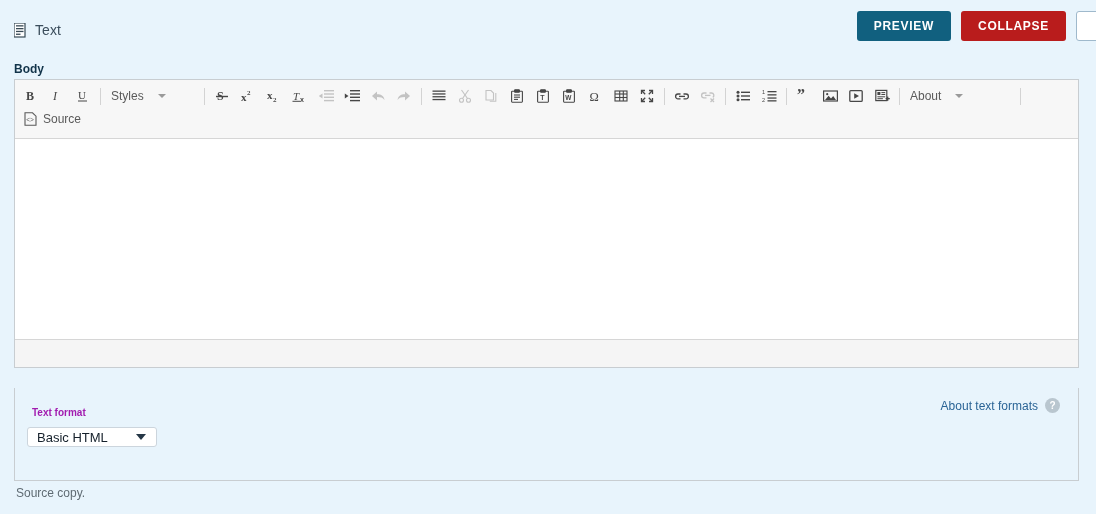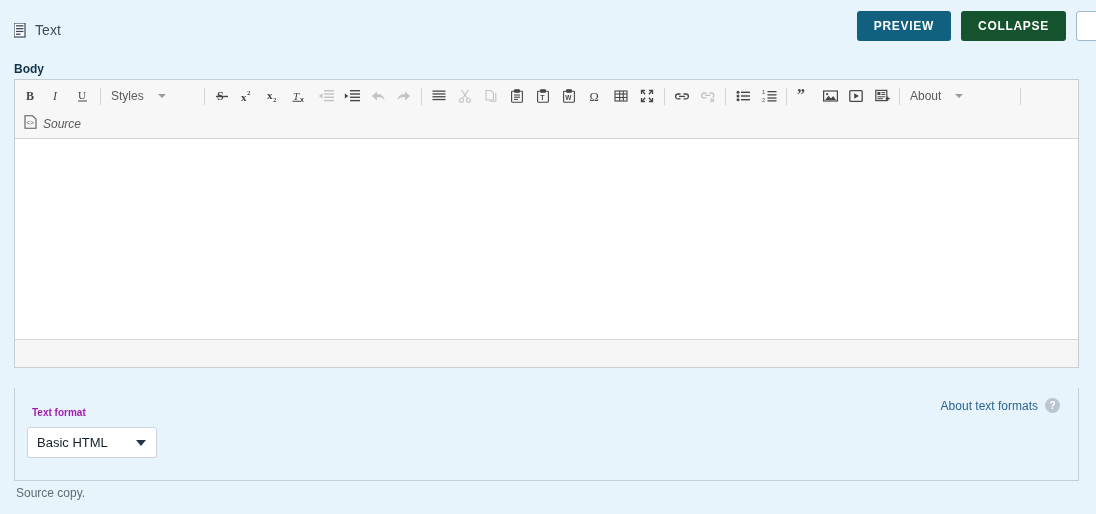--- a/index.html
+++ b/index.html
@@ -59,21 +59,21 @@
     font-size: 12px;
     font-weight: bold;
     letter-spacing: .7px;
     color: #ffffff;
     height: 30px;
     padding: 0 17px;
     cursor: pointer;
     line-height: 30px;
   }
   .btn-preview { background: #11607f; }
-  .btn-collapse { background: #14532d; }
+  .btn-collapse { background: #b91c1c; }
   .btn-more {
     width: 43px;
     height: 30px;
     border: 1px solid #9fb9cc;
     border-radius: 3px;
     background: #ffffff;
     cursor: pointer;
     display: flex;
     flex-direction: column;
     align-items: center;
@@ -157,29 +157,27 @@
   .tb-combo .caret {
     width: 0; height: 0;
     border-left: 4px solid transparent;
     border-right: 4px solid transparent;
     border-top: 4px solid #9a9a9a;
     margin-left: 14px;
   }
   .tb-combo.wide { min-width: 102px; }
   .tb-text-btn {
     display: flex;
-    align-items: center;
     gap: 6px;
     height: 24px;
     padding: 0 6px;
     cursor: pointer;
     color: #5a5a5a;
     font-size: 12px;
     border-radius: 2px;
-    font-style: italic;
   }
 
   
   .ck-content {
     height: 200px;
     background: #ffffff;
   }
   .ck-bottombar {
     height: 27px;
     background: #f5f5f5;
@@ -230,21 +228,21 @@
     font-size: 10px;
     font-weight: bold;
     color: #a21caf;
   }
   .select-wrap {
     position: absolute;
     left: 27px; top: 427px;
   }
   .fake-select {
     width: 130px;
-    height: 31px;
+    height: 20px;
     box-sizing: border-box;
     border: 1px solid #ccd5dd;
     border-radius: 3px;
     background: #ffffff;
     display: flex;
     align-items: center;
     justify-content: space-between;
     padding: 0 10px 0 9px;
     font-size: 13px;
     color: #15202b;

